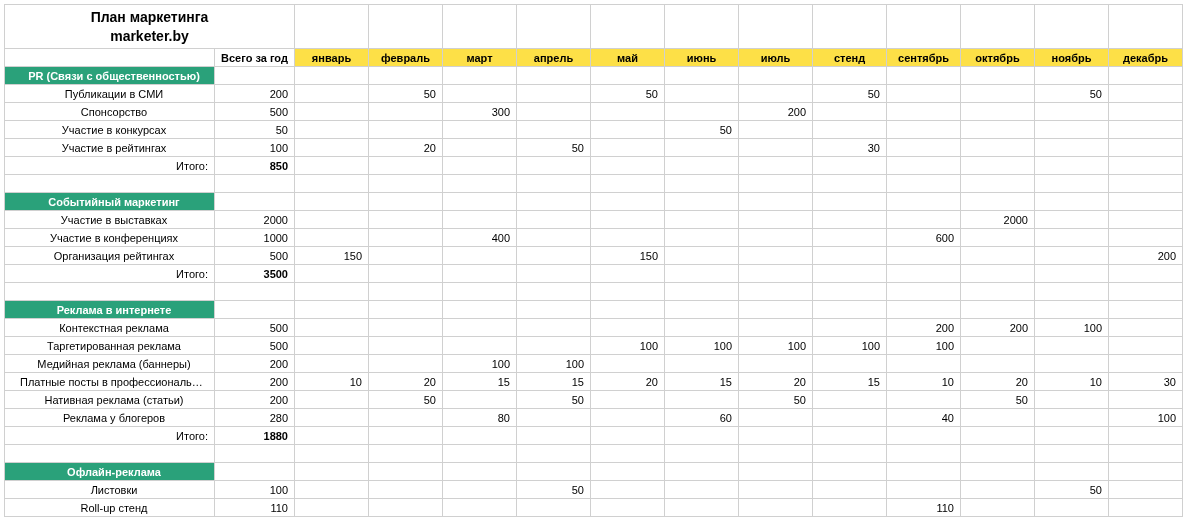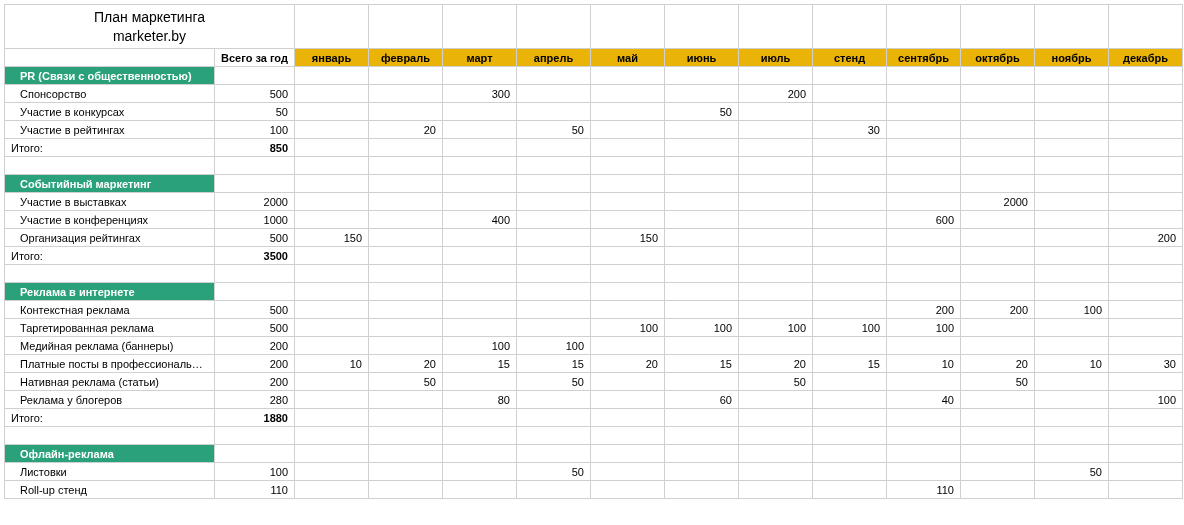--- a/index.html
+++ b/index.html
@@ -18,47 +18,47 @@
   }
   td, th {
     border: 1px solid #d0d0d0;
     padding: 2px 6px;
     height: 18px;
     overflow: hidden;
     white-space: nowrap;
     text-overflow: ellipsis;
   }
   .title-cell {
-    font-weight: normal;
+    font-weight: bold;
     font-size: 14px;
     text-align: center;
     vertical-align: middle;
     height: 44px;
     line-height: 1.3;
   }
   .header-row td {
-    background: #eab308;
+    background: #fde047;
     font-weight: bold;
     text-align: center;
   }
   .header-row td.first {
     background: #fff;
   }
   .header-row td.total {
     background: #fff;
     text-align: center;
   }
   .section-hdr {
     background: #2aa17a;
     color: #fff;
     font-weight: bold;
   }
-  .label { text-align: left; padding-left: 15px; }
+  .label { text-align: center; padding-left: 15px; }
   .num { text-align: right; }
-  .itog-label { }
+  .itog-label { text-align: right; }
   .bold { font-weight: bold; }
   col.c-label { width: 210px; }
   col.c-total { width: 80px; }
   col.c-month { width: 74px; }
 </style>
 </head>
 <body>
 
 <table id="grid">
   <colgroup>
@@ -122,20 +122,36 @@
         <td></td>
         <td></td>
         <td></td>
         <td></td>
         <td></td>
         <td></td>
         <td></td>
         <td></td>
       </tr>
       <tr>
+        <td class="label">Публикации в СМИ</td>
+        <td class="num">200</td>
+        <td class="num"></td>
+        <td class="num">50</td>
+        <td class="num"></td>
+        <td class="num"></td>
+        <td class="num">50</td>
+        <td class="num"></td>
+        <td class="num"></td>
+        <td class="num">50</td>
+        <td class="num"></td>
+        <td class="num"></td>
+        <td class="num">50</td>
+        <td class="num"></td>
+      </tr>
+      <tr>
         <td class="label">Спонсорство</td>
         <td class="num">500</td>
         <td class="num"></td>
         <td class="num"></td>
         <td class="num">300</td>
         <td class="num"></td>
         <td class="num"></td>
         <td class="num"></td>
         <td class="num">200</td>
         <td class="num"></td>

